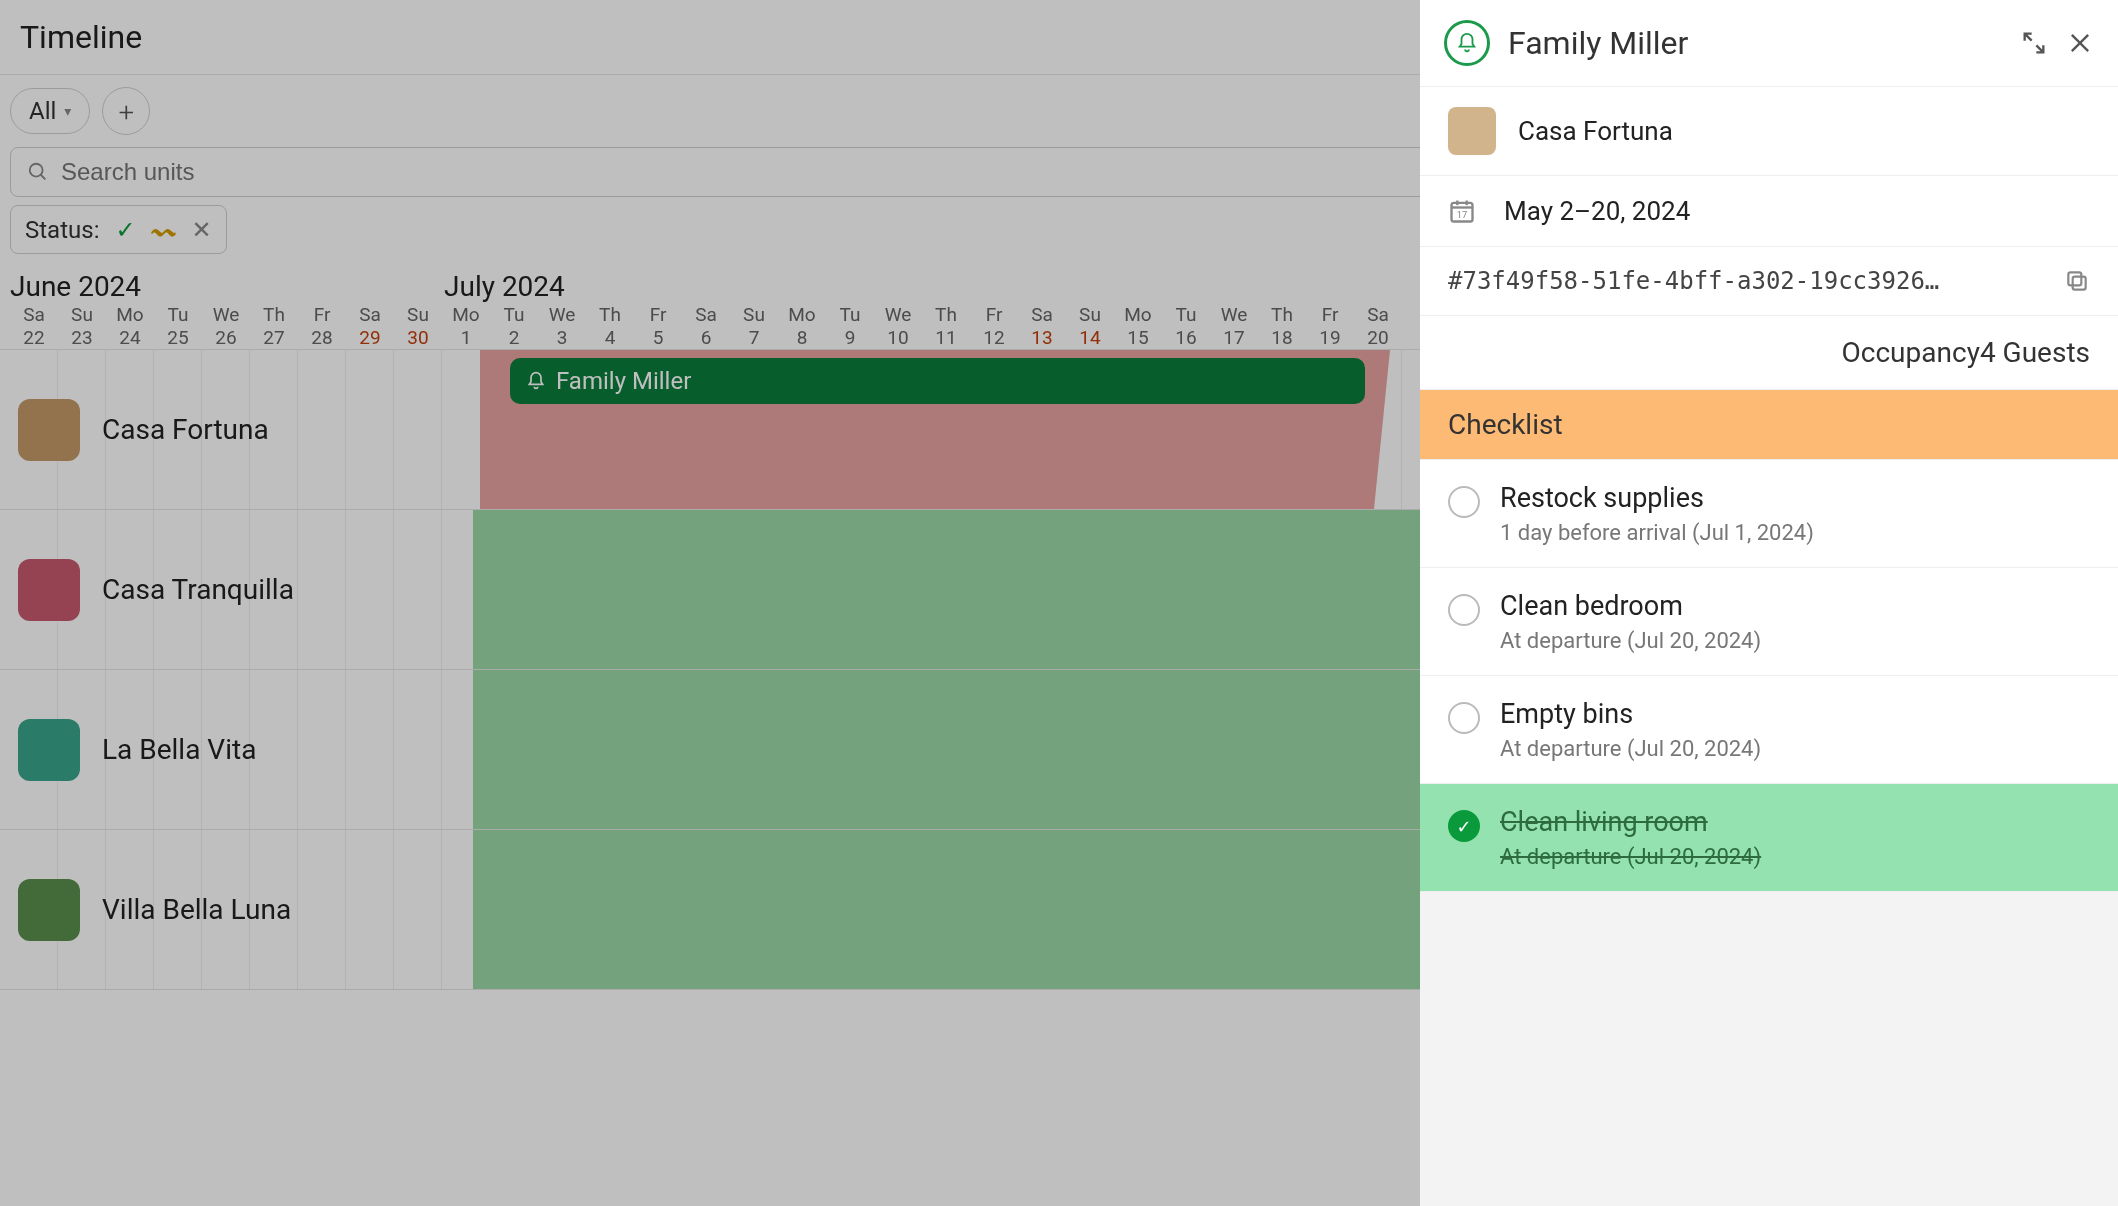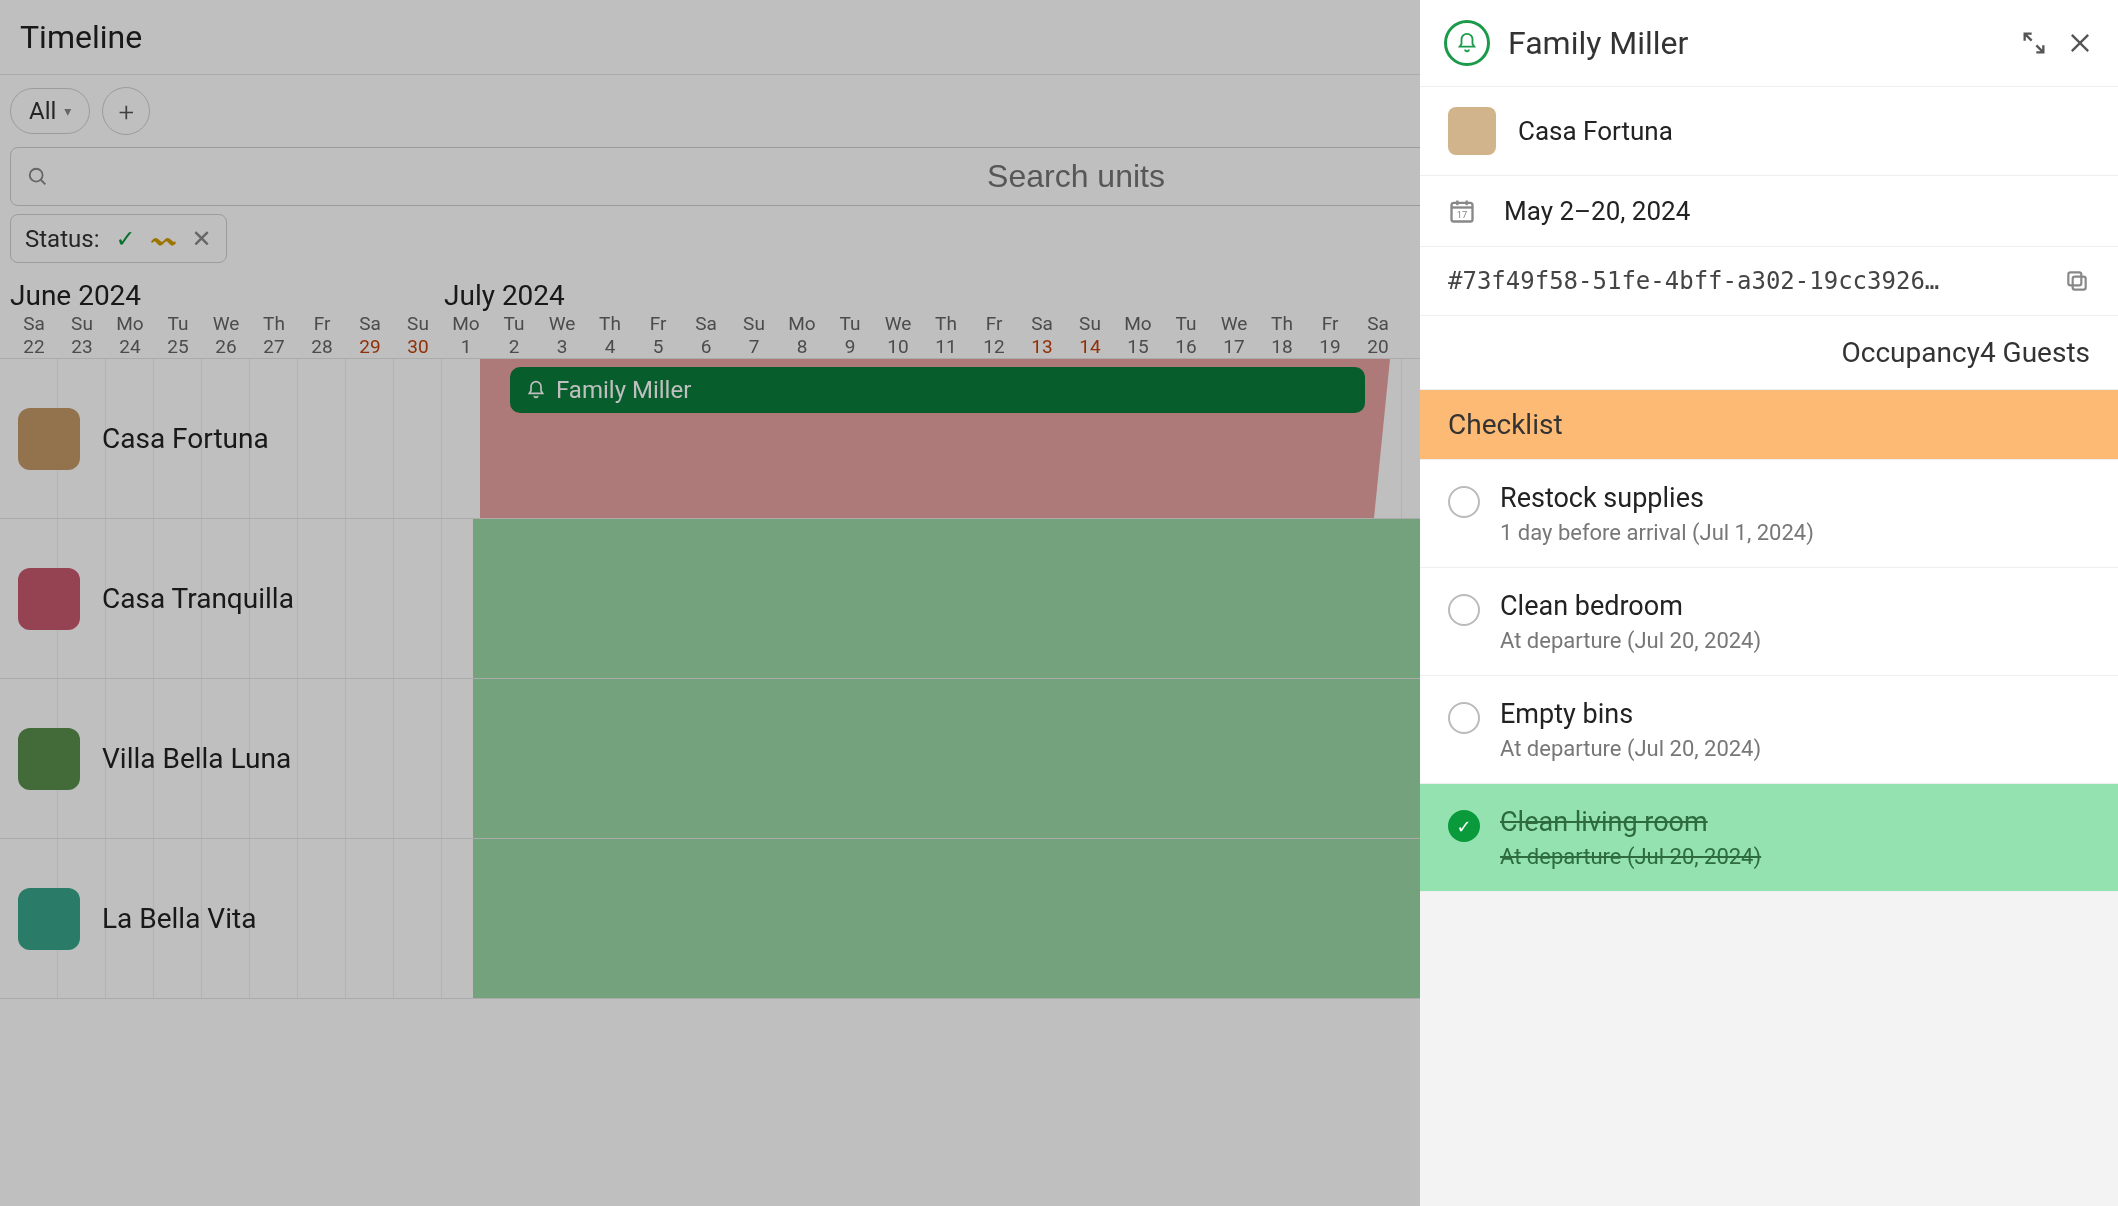--- a/index.html
+++ b/index.html
@@ -9,21 +9,21 @@
 
   
   .main { width: 100%; height: 100%; display: flex; flex-direction: column; }
   .title-row { padding: 18px 20px; font-size: 32px; font-weight: 400; color: #222; border-bottom: 1px solid #e5e5e5; }
   .toolbar-row { display: flex; align-items: center; gap: 12px; padding: 12px 10px; }
   .pill { display: inline-flex; align-items: center; gap: 8px; padding: 8px 18px; border: 1px solid #d0d0d0; border-radius: 999px; font-size: 24px; color: #333; background: #fff; cursor: pointer; }
   .chev { font-size: 14px; color: #888; }
   .icon-btn { width: 48px; height: 48px; border: 1px solid #d0d0d0; border-radius: 999px; display: flex; align-items: center; justify-content: center; font-size: 26px; color: #555; cursor: pointer; background: #fff; }
   .search-row { padding: 0 10px 8px; }
   .search-box { display: flex; align-items: center; gap: 12px; border: 1px solid #d0d0d0; border-radius: 8px; padding: 10px 16px; }
-  .search-box input { border: none; outline: none; font-size: 32px; flex: 1; background: transparent; text-align: center; }
+  .search-box input { border: none; outline: none; font-size: 24px; flex: 1; background: transparent; }
   .search-icon { color: #888; font-size: 20px; }
   .status-row { padding: 0 10px 10px; }
   .status-chip { display: inline-flex; align-items: center; gap: 16px; padding: 6px 14px; border: 1px solid #d0d0d0; border-radius: 8px; font-size: 24px; color: #333; }
   .status-chip .ck { color: #0a9a3c; }
   .status-chip .wv { color: #d39b00; }
   .status-chip .xx { color: #888; }
 
   .months { display: flex; padding: 6px 10px 0; }
   .month { font-size: 28px; color: #222; }
   .month1 { width: 434px; }
@@ -324,20 +324,60 @@
             <div class="cell"></div>
           </div>
         <div class="block-green" style="left:473px; right:0;"></div>
         <div class="unit">
           <div class="thumb" style="background:#c75a6f"></div>
           <div class="unit-name">Casa Tranquilla</div>
         </div>
       </div>
 
       <div class="row">
+        <div class="cells" id="cells2">
+            <div class="cell"></div>
+            <div class="cell"></div>
+            <div class="cell"></div>
+            <div class="cell"></div>
+            <div class="cell"></div>
+            <div class="cell"></div>
+            <div class="cell"></div>
+            <div class="cell"></div>
+            <div class="cell"></div>
+            <div class="cell"></div>
+            <div class="cell"></div>
+            <div class="cell"></div>
+            <div class="cell"></div>
+            <div class="cell"></div>
+            <div class="cell"></div>
+            <div class="cell"></div>
+            <div class="cell"></div>
+            <div class="cell"></div>
+            <div class="cell"></div>
+            <div class="cell"></div>
+            <div class="cell"></div>
+            <div class="cell"></div>
+            <div class="cell"></div>
+            <div class="cell"></div>
+            <div class="cell"></div>
+            <div class="cell"></div>
+            <div class="cell"></div>
+            <div class="cell"></div>
+            <div class="cell"></div>
+            <div class="cell"></div>
+          </div>
+        <div class="block-green" style="left:473px; right:0;"></div>
+        <div class="unit">
+          <div class="thumb" style="background:#3aa58c"></div>
+          <div class="unit-name">La Bella Vita</div>
+        </div>
+      </div>
+
+      <div class="row">
         <div class="cells" id="cells3">
             <div class="cell"></div>
             <div class="cell"></div>
             <div class="cell"></div>
             <div class="cell"></div>
             <div class="cell"></div>
             <div class="cell"></div>
             <div class="cell"></div>
             <div class="cell"></div>
             <div class="cell"></div>
@@ -360,60 +400,20 @@
             <div class="cell"></div>
             <div class="cell"></div>
             <div class="cell"></div>
             <div class="cell"></div>
             <div class="cell"></div>
           </div>
         <div class="block-green" style="left:473px; right:0;"></div>
         <div class="unit">
           <div class="thumb" style="background:#5a8f4e"></div>
           <div class="unit-name">Villa Bella Luna</div>
-        </div>
-      </div>
-
-      <div class="row">
-        <div class="cells" id="cells2">
-            <div class="cell"></div>
-            <div class="cell"></div>
-            <div class="cell"></div>
-            <div class="cell"></div>
-            <div class="cell"></div>
-            <div class="cell"></div>
-            <div class="cell"></div>
-            <div class="cell"></div>
-            <div class="cell"></div>
-            <div class="cell"></div>
-            <div class="cell"></div>
-            <div class="cell"></div>
-            <div class="cell"></div>
-            <div class="cell"></div>
-            <div class="cell"></div>
-            <div class="cell"></div>
-            <div class="cell"></div>
-            <div class="cell"></div>
-            <div class="cell"></div>
-            <div class="cell"></div>
-            <div class="cell"></div>
-            <div class="cell"></div>
-            <div class="cell"></div>
-            <div class="cell"></div>
-            <div class="cell"></div>
-            <div class="cell"></div>
-            <div class="cell"></div>
-            <div class="cell"></div>
-            <div class="cell"></div>
-            <div class="cell"></div>
-          </div>
-        <div class="block-green" style="left:473px; right:0;"></div>
-        <div class="unit">
-          <div class="thumb" style="background:#3aa58c"></div>
-          <div class="unit-name">La Bella Vita</div>
         </div>
       </div>
     </div>
   </div>
 
   <div class="overlay"></div>
 
   <div class="panel">
     <div class="p-header">
       <div class="badge-ring">

